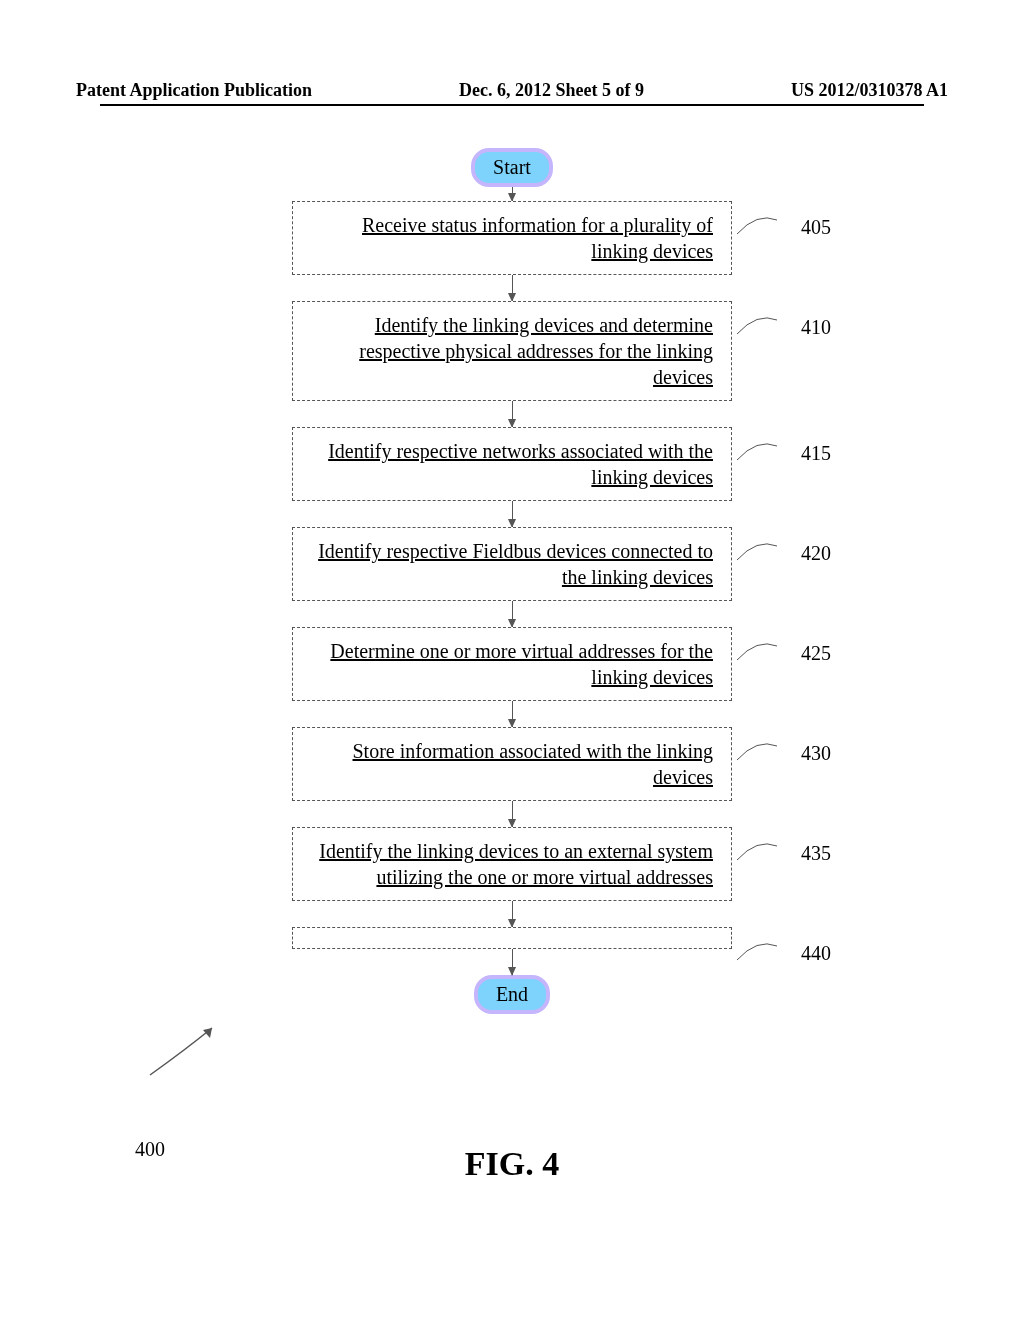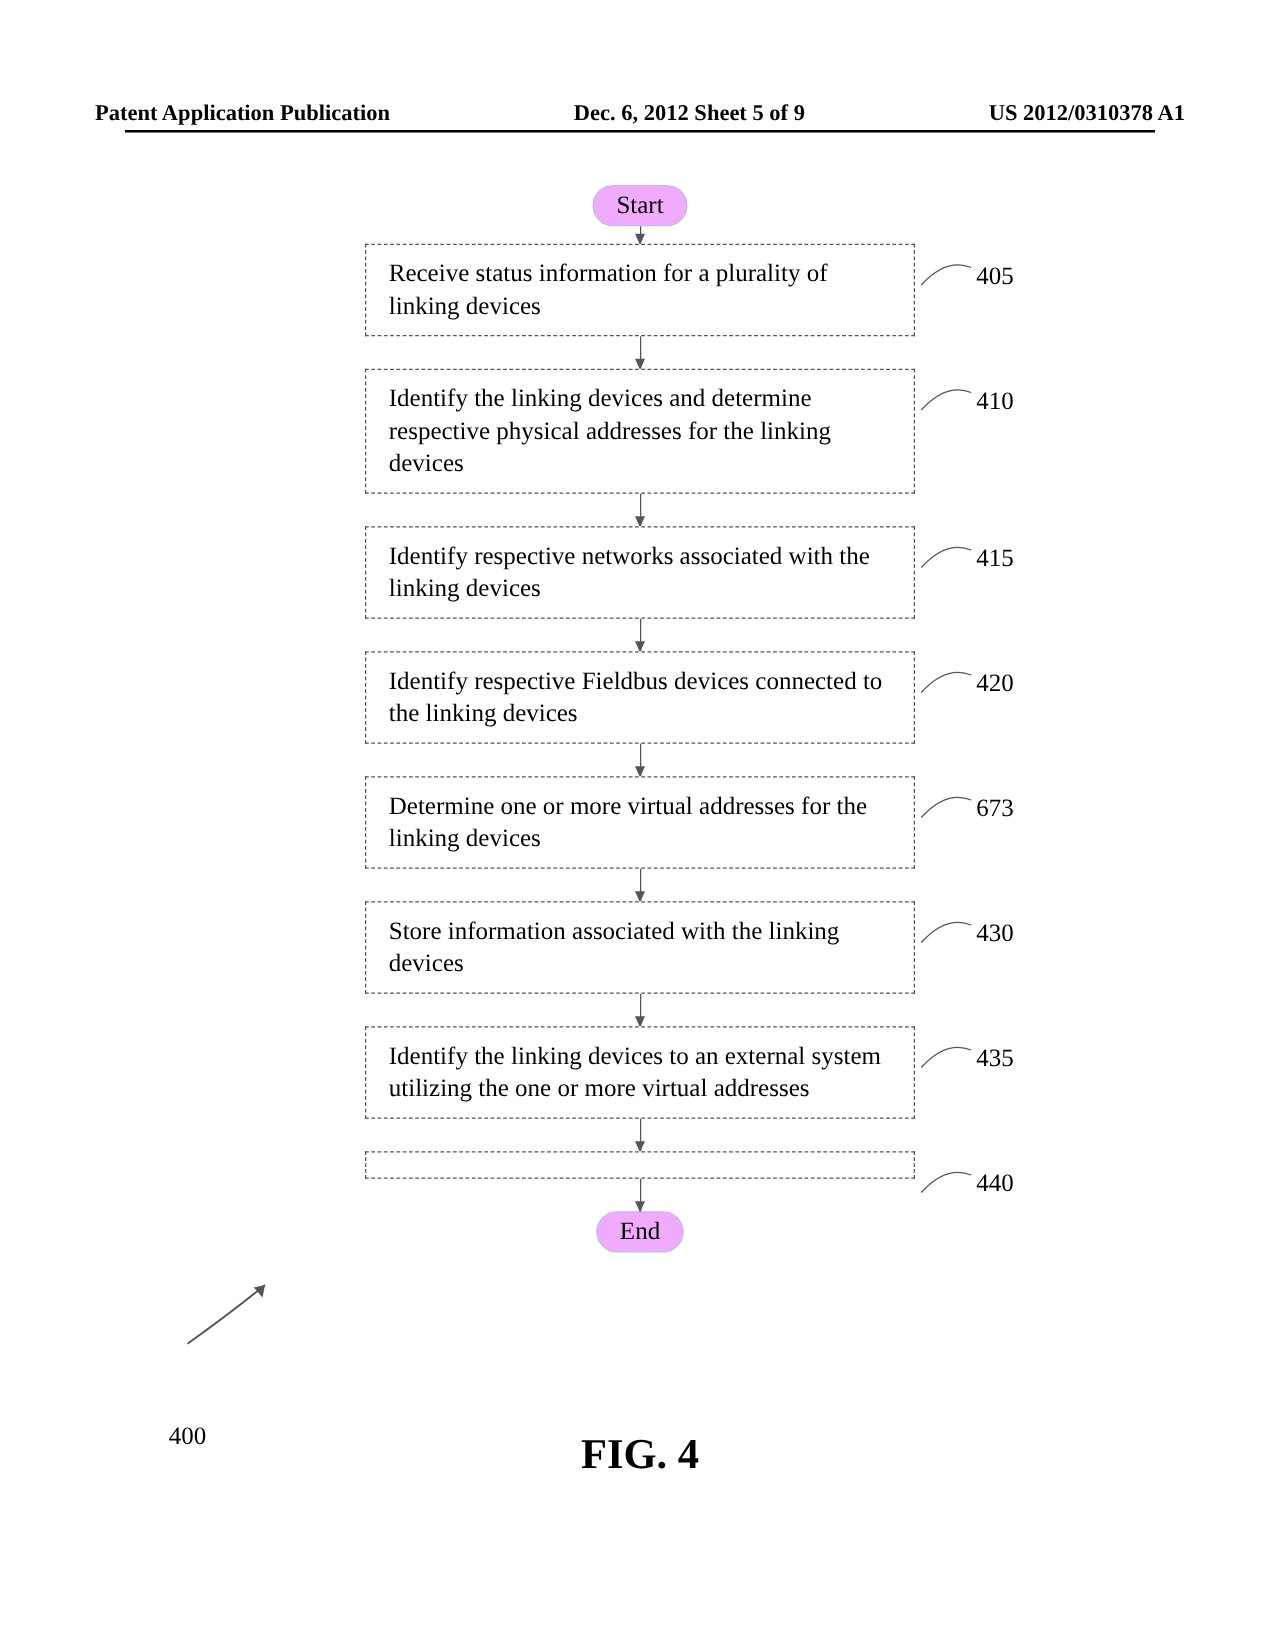--- a/index.html
+++ b/index.html
@@ -32,35 +32,36 @@
   .flow-container {
     position: absolute;
     top: 148px;
     left: 0;
     width: 100%;
     display: flex;
     flex-direction: column;
     align-items: center;
   }
   .terminator {
-    border: 1px solid #c4b5fd;
+    border: 4px solid #c4b5fd;
     border-radius: 18px;
     padding: 4px 18px;
     font-size: 20px;
-    background: #f0abfc;
+    background: #7dd3fc;
   }
   .process {
     border: 1px dashed #555;
     width: 440px;
     padding: 10px 18px;
-    text-align: left;
+    text-align: right;
     font-size: 20px;
     line-height: 1.3;
     background: #fff;
     position: relative;
+    text-decoration: underline;
   }
   .arrow {
     width: 1px;
     height: 26px;
     background: #555;
     position: relative;
   }
   .arrow::after {
     content: "";
     position: absolute;
@@ -74,20 +75,21 @@
   }
   .arrow.short { height: 14px; }
   .ref-label {
     position: absolute;
     left: 100%;
     top: 12px;
     font-size: 20px;
     white-space: nowrap;
     display: flex;
     align-items: center;
+    gap: 20px;
   }
   .leader {
     display: inline-block;
     width: 40px;
     height: 22px;
     position: relative;
     margin-right: 4px;
     margin-left: 6px;
   }
   .leader svg { width: 100%; height: 100%; overflow: visible; }
@@ -182,21 +184,21 @@
   <div class="arrow"></div>
 
   <div class="process">
     <span>Determine one or more virtual addresses for the linking devices</span>
     <span class="ref-label">
       <span class="leader">
         <svg viewBox="0 0 40 22">
             <path d="M0 18 Q20 -4 40 4" fill="none" stroke="#555" stroke-width="1"></path>
           </svg>
       </span>
-      <span>673</span>
+      <span>425</span>
     </span>
   </div>
   <div class="arrow"></div>
 
   <div class="process">
     <span>Store information associated with the linking devices</span>
     <span class="ref-label">
       <span class="leader">
         <svg viewBox="0 0 40 22">
             <path d="M0 18 Q20 -4 40 4" fill="none" stroke="#555" stroke-width="1"></path>

